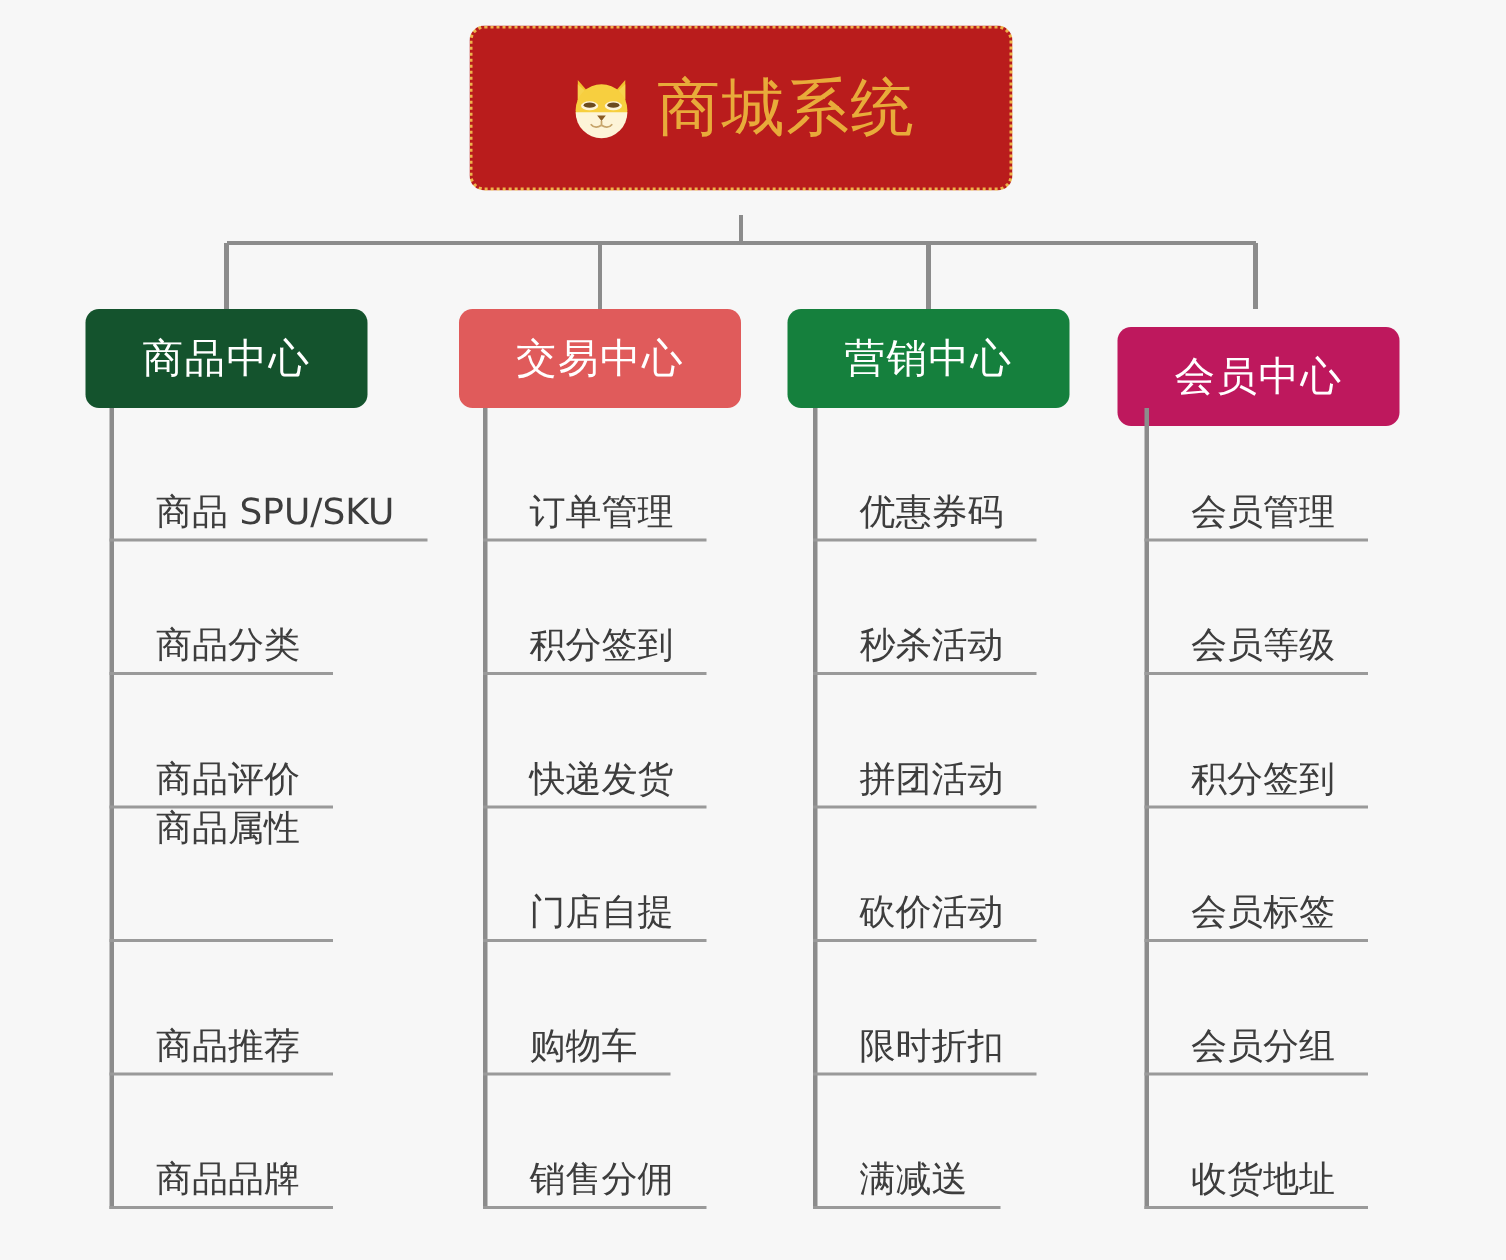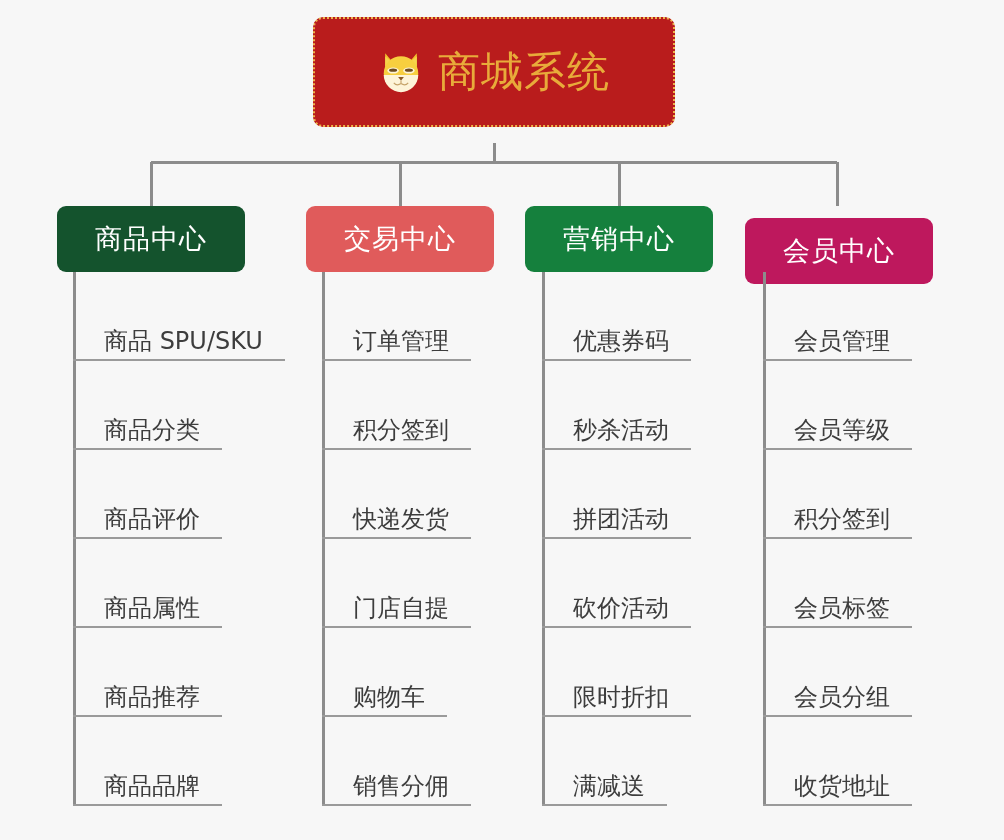--- a/index.html
+++ b/index.html
@@ -129,21 +129,21 @@
           <div class="leaf-rule" style="background: rgb(154, 154, 154);"></div>
         </div>
         <div class="leaf" style="top: 89px;">
           <span class="leaf-label">商品分类</span>
           <div class="leaf-rule" style="background: rgb(154, 154, 154);"></div>
         </div>
         <div class="leaf" style="top: 178px;">
           <span class="leaf-label">商品评价</span>
           <div class="leaf-rule" style="background: rgb(154, 154, 154);"></div>
         </div>
-        <div class="leaf" style="top: 267px;">
+        <div class="leaf" style="top: 267px; justify-content: space-between;">
           <span class="leaf-label">商品属性</span>
           <div class="leaf-rule" style="background: rgb(154, 154, 154);"></div>
         </div>
         <div class="leaf" style="top: 356px;">
           <span class="leaf-label">商品推荐</span>
           <div class="leaf-rule" style="background: rgb(154, 154, 154);"></div>
         </div>
         <div class="leaf" style="top: 445px; align-items: center;">
           <span class="leaf-label">商品品牌</span>
           <div class="leaf-rule" style="background: rgb(154, 154, 154);"></div>

